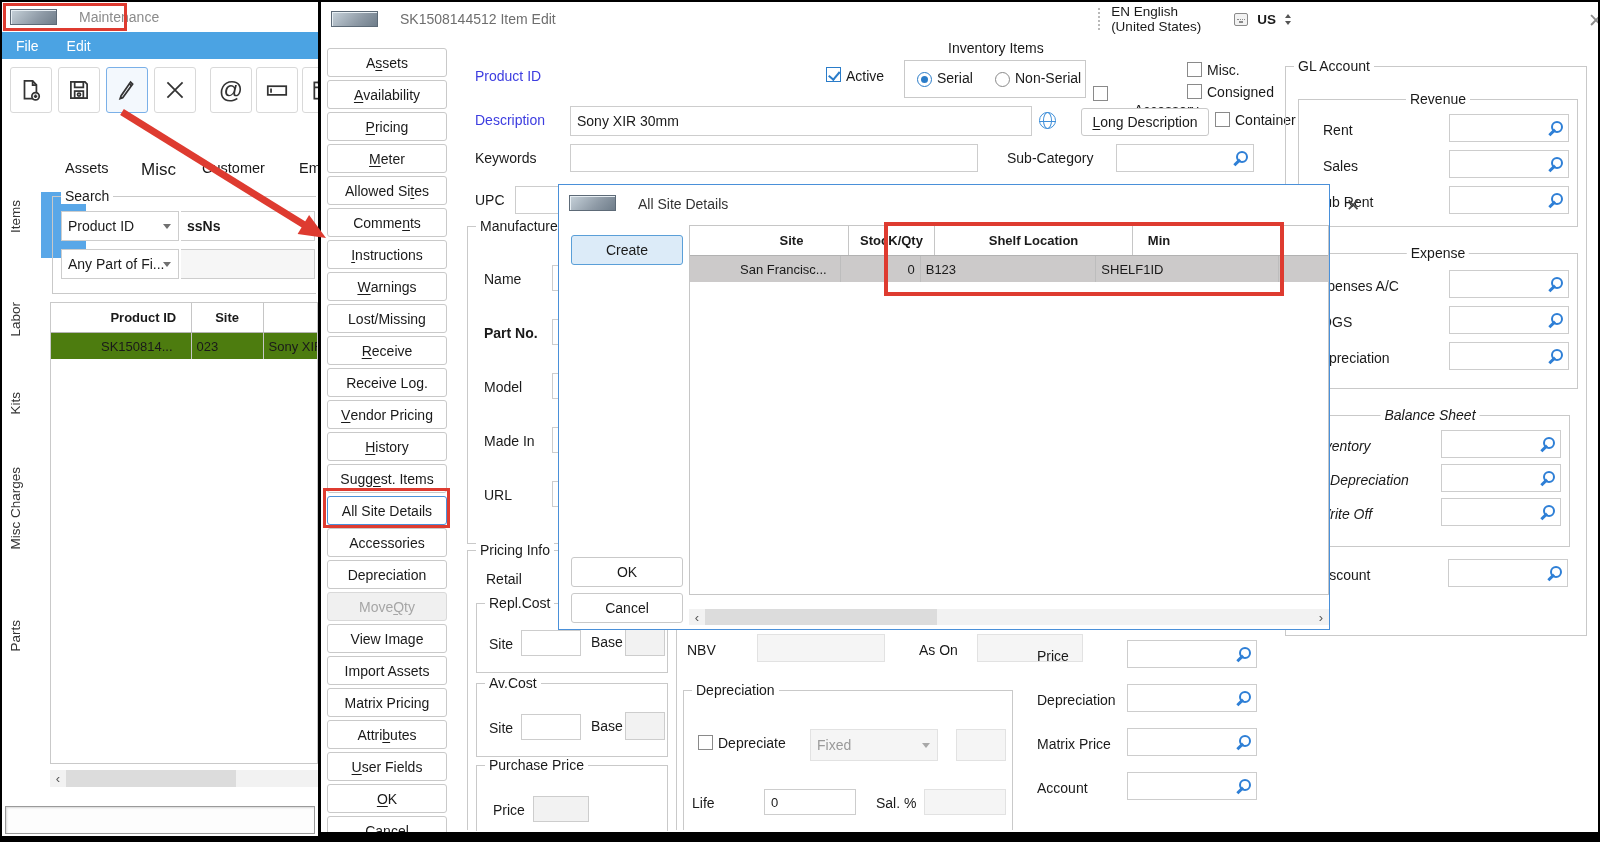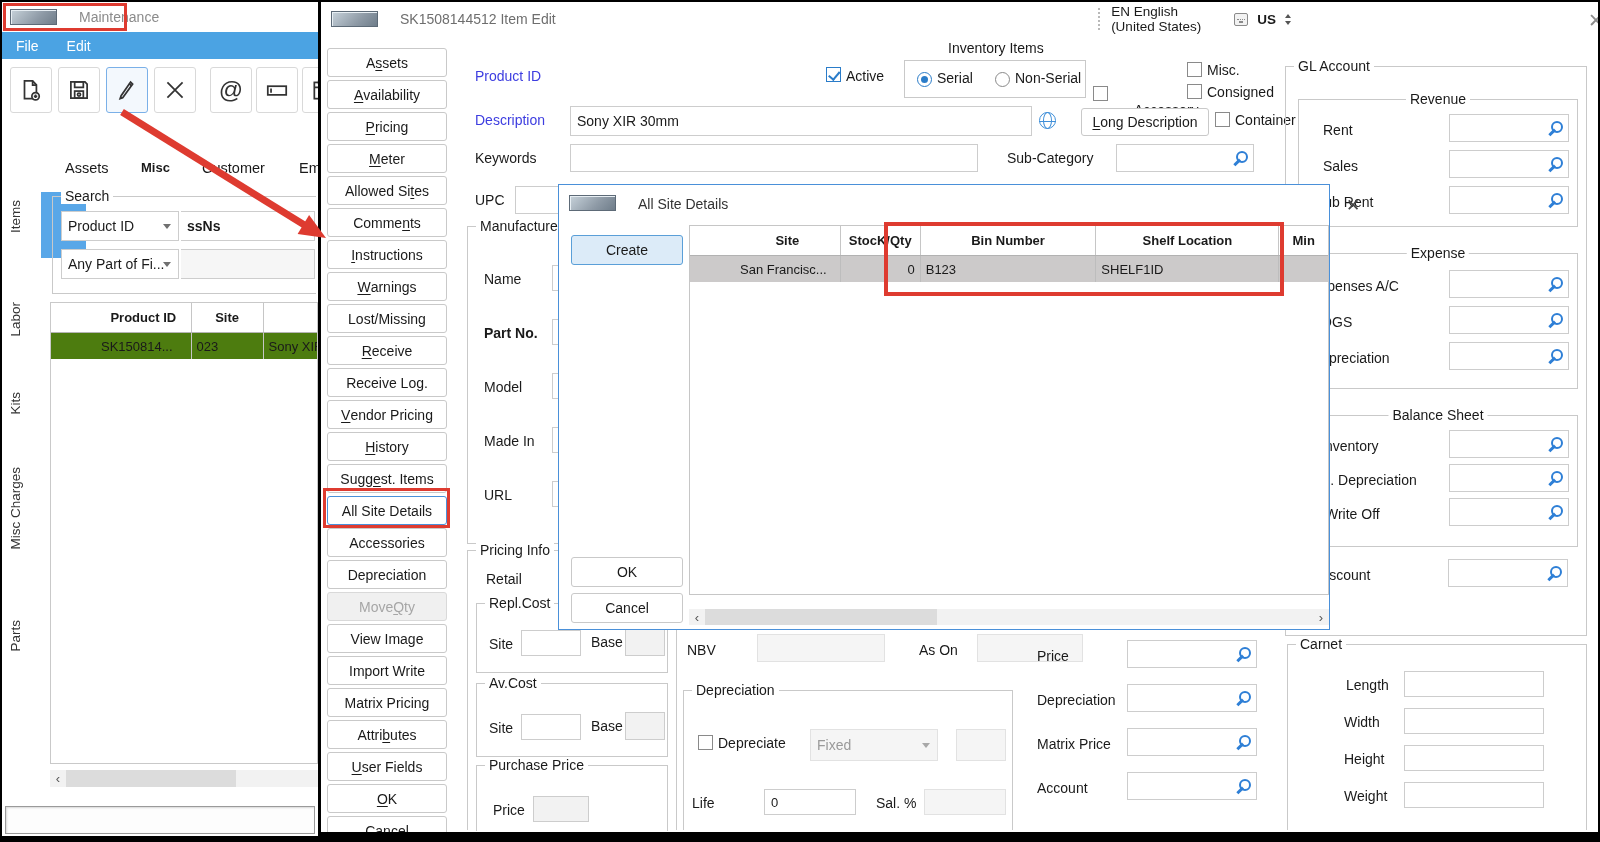--- a/index.html
+++ b/index.html
@@ -127,21 +127,21 @@
         <svg width="26" height="26" viewBox="0 0 24 24">
             <rect x="4" y="5" width="16" height="15"></rect>
             <path d="M4 9.5h16M8 3.2v3.4M16 3.2v3.4"></path>
             <text x="12" y="17.5" text-anchor="middle" font-size="9" fill="#333" stroke="none">$</text>
           </svg>
       </div>
     </div>
 
     <div class="abs" style="left:0;top:152px;right:0;height:30px;">
       <span class="abs" style="left:18px;top:6px;font-size:14.5px;">Assets</span>
-      <span class="abs" style="left:94px;top:6px;font-size:13px;font-weight:bold;">Misc</span>
+      <span class="abs" style="left:94px;top:6px;font-size:17px;">Misc</span>
       <span class="abs" style="left:155px;top:6px;font-size:14.5px;">Customer</span>
       <span class="abs" style="left:252px;top:6px;font-size:14.5px;">Employee</span>
     </div>
 
     <span class="vtab" style="top:198px;">Items</span>
     <div class="abs" style="left:39px;top:190px;width:4px;height:66px;background:#59a7e8;"></div>
     <span class="vtab" style="top:300px;">Labor</span>
     <span class="vtab" style="top:390px;">Kits</span>
     <span class="vtab" style="top:465px;">Misc Charges</span>
     <span class="vtab" style="top:618px;">Parts</span>
@@ -213,21 +213,21 @@
     <div class="btn" style="left:6px;top:334px;width:120px;height:29px;"><u>R</u>eceive</div>
     <div class="btn" style="left:6px;top:366px;width:120px;height:29px;">Receive Log.</div>
     <div class="btn" style="left:6px;top:398px;width:120px;height:29px;"><u>V</u>endor Pricing</div>
     <div class="btn" style="left:6px;top:430px;width:120px;height:29px;"><u>H</u>istory</div>
     <div class="btn" style="left:6px;top:462px;width:120px;height:29px;">Sugg<u>e</u>st. Items</div>
     <div class="btn focus" style="left:6px;top:494px;width:120px;height:29px;">All Site Details</div>
     <div class="btn" style="left:6px;top:526px;width:120px;height:29px;">Accessories</div>
     <div class="btn" style="left:6px;top:558px;width:120px;height:29px;">Depreciation</div>
     <div class="btn disabled" style="left:6px;top:590px;width:120px;height:29px;">Move <u>Q</u>ty</div>
     <div class="btn" style="left:6px;top:622px;width:120px;height:29px;">View Image</div>
-    <div class="btn" style="left:6px;top:654px;width:120px;height:29px;">Import Write</div>
+    <div class="btn" style="left:6px;top:654px;width:120px;height:29px;">Import Assets</div>
     <div class="btn" style="left:6px;top:686px;width:120px;height:29px;">Matrix Pricing</div>
     <div class="btn" style="left:6px;top:718px;width:120px;height:29px;">Attri<u>b</u>utes</div>
     <div class="btn" style="left:6px;top:750px;width:120px;height:29px;"><u>U</u>ser Fields</div>
     <div class="btn" style="left:6px;top:782px;width:120px;height:29px;"><u>O</u>K</div>
     <div class="btn" style="left:6px;top:814px;width:120px;height:29px;">Cancel</div>
 
     <span class="lbl bluelbl" style="left:154px;top:66px;">Product ID</span>
     <span class="cb checked" style="left:505px;top:65px;"></span>
     <span class="lbl" style="left:525px;top:66px;">Active</span>
     <span class="lbl" style="left:627px;top:38px;">Inventory Items</span>
@@ -332,31 +332,20 @@
       </div>
     <span class="lbl" style="left:716px;top:734px;">Matrix Price</span>
     <div class="field" style="left:806px;top:726px;width:130px;height:28px;">
         <span class="mag"></span>
       </div>
     <span class="lbl" style="left:716px;top:778px;">Account</span>
     <div class="field" style="left:806px;top:770px;width:130px;height:28px;">
         <span class="mag"></span>
       </div>
 
-    <div class="grp" style="left:966px;top:642px;width:300px;height:186px;border-bottom:none;">
-      <span class="legend">Carnet</span>
-      <span class="lbl" style="left:58px;top:32px;">Length</span>
-      <div class="field" style="left:116px;top:26px;width:140px;height:26px;"></div>
-      <span class="lbl" style="left:56px;top:69px;">Width</span>
-      <div class="field" style="left:116px;top:63px;width:140px;height:26px;"></div>
-      <span class="lbl" style="left:56px;top:106px;">Height</span>
-      <div class="field" style="left:116px;top:100px;width:140px;height:26px;"></div>
-      <span class="lbl" style="left:56px;top:143px;">Weight</span>
-      <div class="field" style="left:116px;top:137px;width:140px;height:26px;"></div>
-    </div>
 
     <div class="grp" style="left:964px;top:64px;width:302px;height:570px;">
       <span class="legend">GL Account</span>
       <div class="grp" style="left:12px;top:32px;width:280px;height:128px;">
         <span class="legend center">Revenue</span>
         <span class="lbl" style="left:24px;top:22px;">Rent</span>
         <div class="field" style="left:150px;top:14px;width:120px;height:28px;">
             <span class="mag"></span>
           </div>
         <span class="lbl" style="left:24px;top:58px;">Sales</span>
@@ -376,21 +365,21 @@
           </div>
         <span class="lbl" style="left:12px;top:60px;">COGS</span>
         <div class="field" style="left:150px;top:52px;width:120px;height:28px;">
             <span class="mag"></span>
           </div>
         <span class="lbl" style="left:12px;top:96px;">Depreciation</span>
         <div class="field" style="left:150px;top:88px;width:120px;height:28px;">
             <span class="mag"></span>
           </div>
       </div>
-      <div class="grp" style="left:12px;top:348px;width:280px;height:132px;">
+      <div class="grp" style="left:4px;top:348px;width:280px;height:132px;font-style:italic;">
         <span class="legend center">Balance Sheet</span>
         <span class="lbl" style="left:22px;top:22px;">Inventory</span>
         <div class="field" style="left:150px;top:14px;width:120px;height:28px;">
             <span class="mag"></span>
           </div>
         <span class="lbl" style="left:8px;top:56px;">Acc. Depreciation</span>
         <div class="field" style="left:150px;top:48px;width:120px;height:28px;">
             <span class="mag"></span>
           </div>
         <span class="lbl" style="left:26px;top:90px;">Write Off</span>
@@ -410,21 +399,20 @@
     <span class="abs" style="left:34px;top:11px;font-size:14px;color:#333;">All Site Details</span>
     <span class="abs" style="left:742px;top:10px;font-size:17px;color:#444;">✕</span>
     <div class="btn" style="left:12px;top:50px;width:112px;height:30px;background:#dcebf8;border-color:#5a9fd8;">Create</div>
     <div class="btn" style="left:12px;top:372px;width:112px;height:30px;">OK</div>
     <div class="btn" style="left:12px;top:408px;width:112px;height:30px;">Cancel</div>
 
     <div class="abs" style="left:130px;top:40px;width:640px;height:370px;border:1px solid #c6c6c6;overflow:hidden;">
       <div class="abs thead" style="left:0;top:0;width:100%;height:30px;display:flex;border-bottom:1px solid #b2b2b2;">
         <div class="dcell" style="width:114px;justify-content:center;">Site</div>
         <div class="dcell" style="width:86px;justify-content:center;">StocK/Qty</div>
-        <div class="dcell" style="width:190px;justify-content:center;">Bin Number</div>
         <div class="dcell" style="width:198px;justify-content:center;">Shelf Location</div>
         <div class="dcell" style="width:52px;justify-content:center;border-right:none;">Min</div>
       </div>
       <div class="abs" style="left:0;top:30px;width:100%;height:26px;display:flex;background:#cccaca;">
         <div class="dcell" style="width:114px;border-right-color:#bdbdbd;">San Francisc...</div>
         <div class="dcell" style="width:86px;justify-content:flex-end;border-right-color:#bdbdbd;">0</div>
         <div class="dcell" style="width:190px;border-right-color:#bdbdbd;">B123</div>
         <div class="dcell" style="width:198px;border-right-color:#bdbdbd;">SHELF1ID</div>
         <div class="dcell" style="width:52px;border-right:none;"></div>
       </div>

